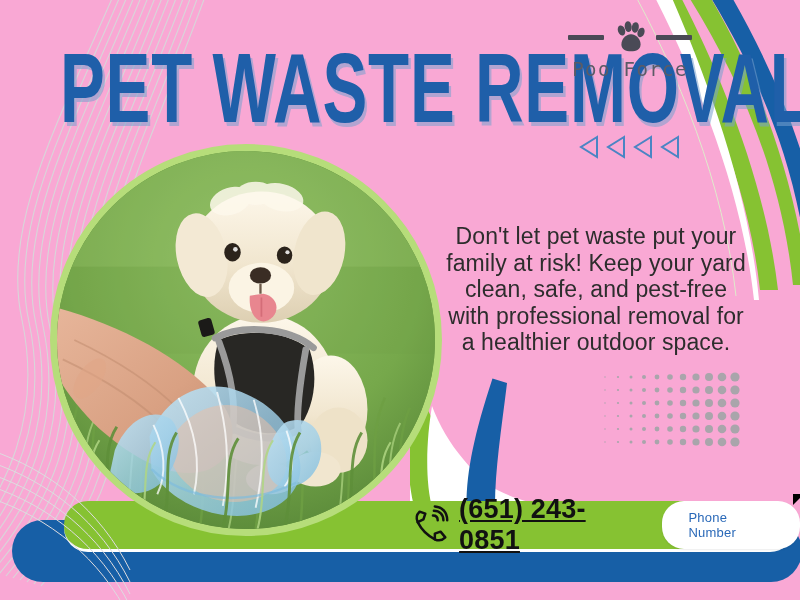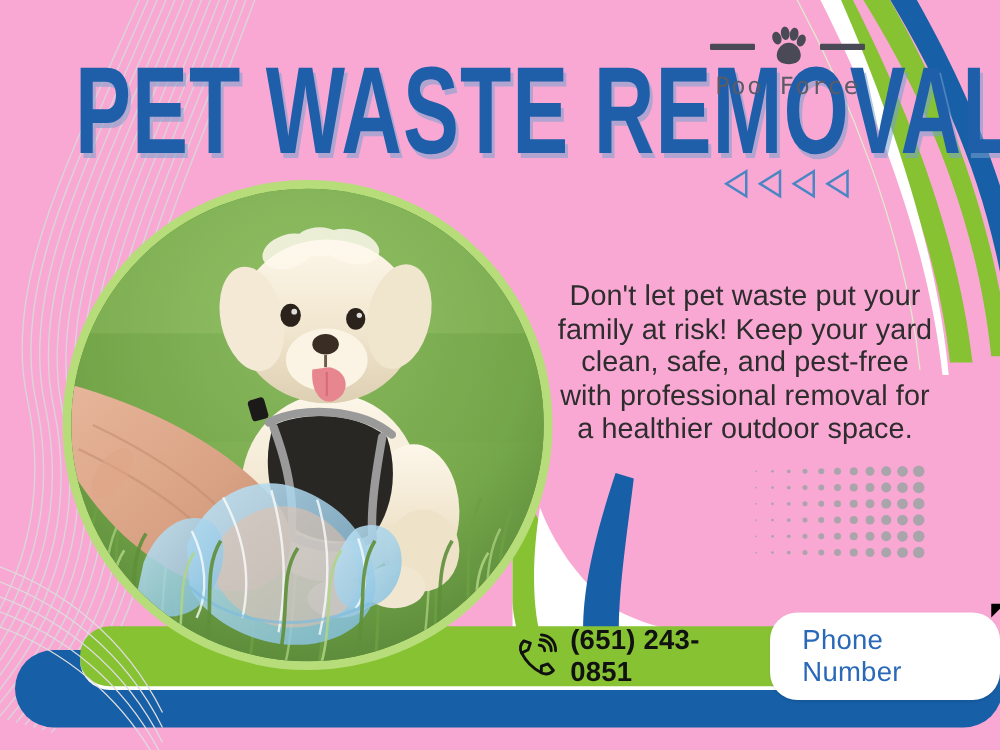--- a/index.html
+++ b/index.html
@@ -54,23 +54,23 @@
   .bar-green{position:absolute;left:64px;top:501px;width:730px;height:48px;
     background:#86c232;border-radius:24px;border-bottom:3px solid #ffffff;}
 
   
   .photo{position:absolute;left:50px;top:144px;width:392px;height:392px;border-radius:50%;
     border:7px solid #b6dd7a;box-sizing:border-box;overflow:hidden;background:#5c8a3a;}
   .photo svg{display:block;width:100%;height:100%;}
 
   
   .phone-row{position:absolute;left:412px;top:503px;display:flex;align-items:center;gap:9px;height:44px;}
-  .phone-num{font-size:22px;font-weight:bold;color:#111;letter-spacing:.2px;}
+  .phone-num{font-size:27px;font-weight:bold;color:#111;letter-spacing:.2px;text-decoration:underline;}
   .pill{position:relative;margin-left:16px;background:#fff;border-radius:22px;
-    padding:9px 26px;color:#2a69b8;font-size:22px;letter-spacing:.2px;
+    padding:9px 26px;color:#2a69b8;font-size:13px;letter-spacing:.2px;
     box-shadow:0 1px 2px rgba(0,0,0,.08);}
   .handle{position:absolute;right:-4px;top:-7px;width:0;height:0;
     border-left:11px solid #000;border-bottom:11px solid transparent;border-top:0;}
 </style>
 </head>
 <body>
 
 <div id="flyer">
 
   <svg class="waves" viewBox="0 0 260 620" preserveAspectRatio="none">

